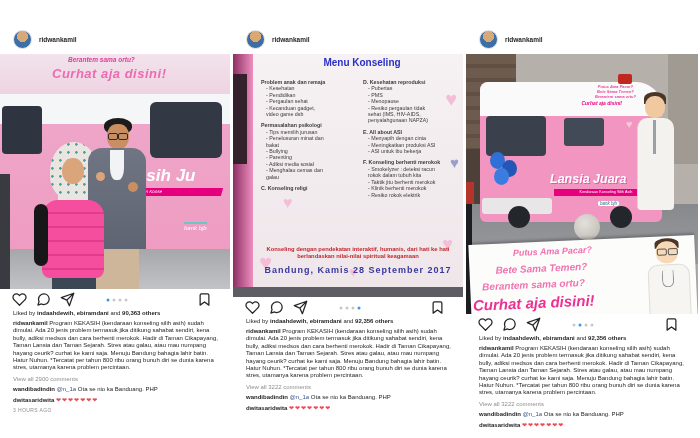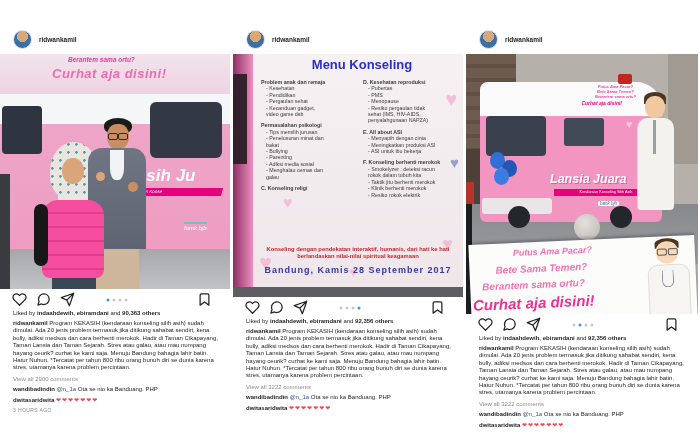--- a/index.html
+++ b/index.html
@@ -62,21 +62,21 @@
   .p1-wom-legs{left:52px;top:224px;width:44px;height:11px;background:#3c4756;}
 
   
   #photo2{background:#f2eef0;}
   .p2-vanedge{left:0;top:0;width:20px;bottom:0;background:linear-gradient(90deg,#8c2f63,#ef8fc0);}
   .p2-vanwin{left:0;top:20px;width:14px;height:90px;background:#35212c;}
   .p2-shadow{left:0;right:0;bottom:0;height:10px;background:#5d5d63;}
   .p2-poster{left:20px;top:0;right:0;bottom:10px;background:linear-gradient(#f6f1f3,#efe6ea);}
   .p2-heart{color:#f3bed6;}
   .p2-hb{color:#97a0cd;}
-  .p2-title{top:3px;left:8px;right:0;text-align:center;color:#2b2fc7;font-weight:bold;font-size:13px;}
+  .p2-title{top:3px;left:8px;right:0;text-align:center;color:#2b2fc7;font-weight:bold;font-size:10px;}
   .p2-col{top:25px;font-size:5.3px;line-height:6.4px;color:#3a3a3a;}
   .p2-colL{left:8px;width:97px;}
   .p2-colR{left:110px;width:98px;}
   .sec{margin-bottom:5px;}
   .sec-h{font-weight:bold;}
   .sec-i{white-space:pre-line;padding-left:5px;}
   .p2-footer{top:192px;left:4px;right:4px;text-align:center;color:#c4262e;font-weight:bold;font-size:5.8px;line-height:7px;}
   .p2-date{top:211px;left:0;right:0;text-align:center;color:#38389e;font-weight:bold;font-size:9px;letter-spacing:1px;}
 
   

